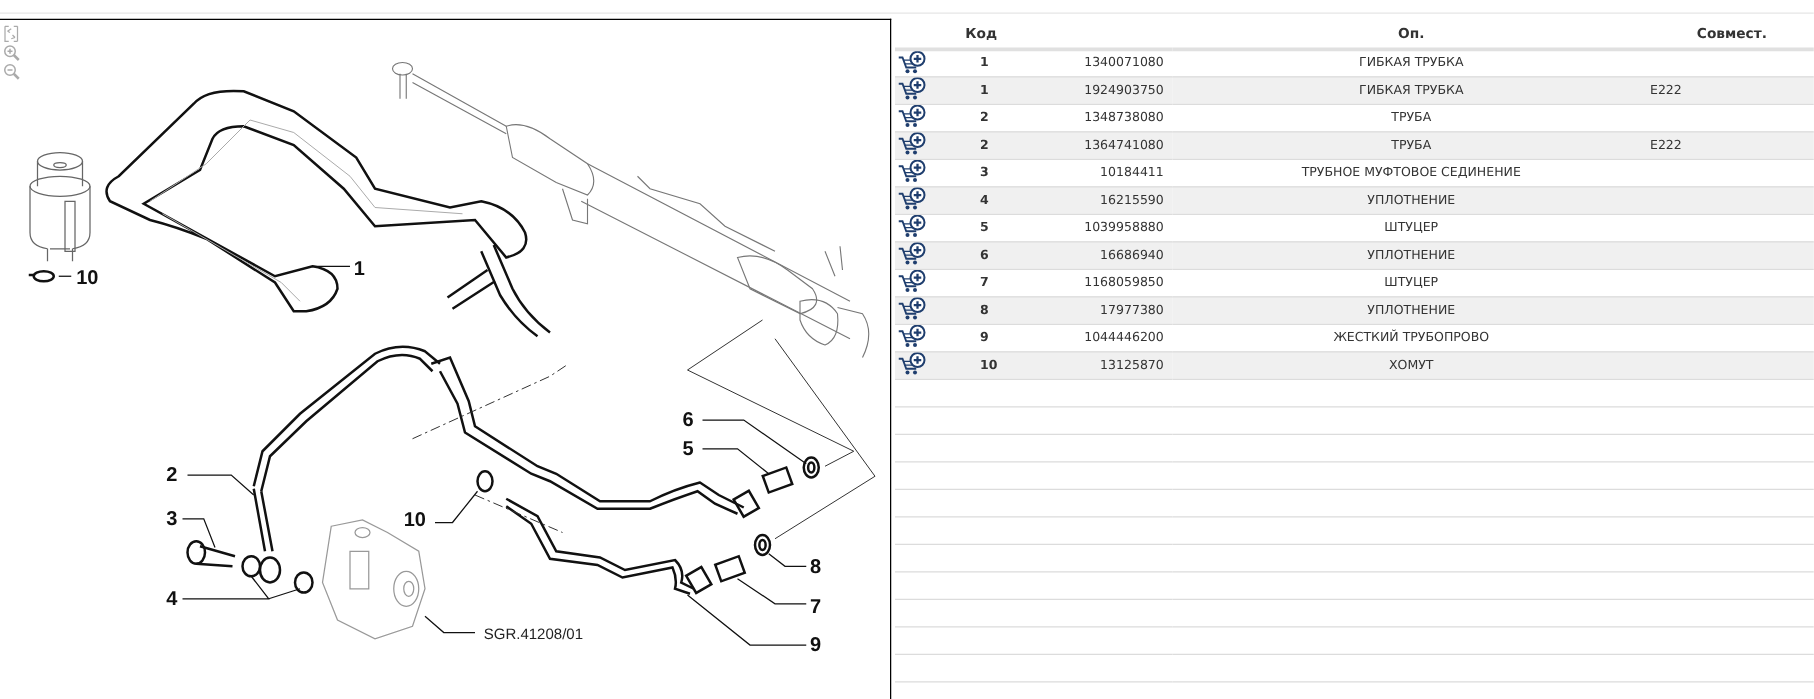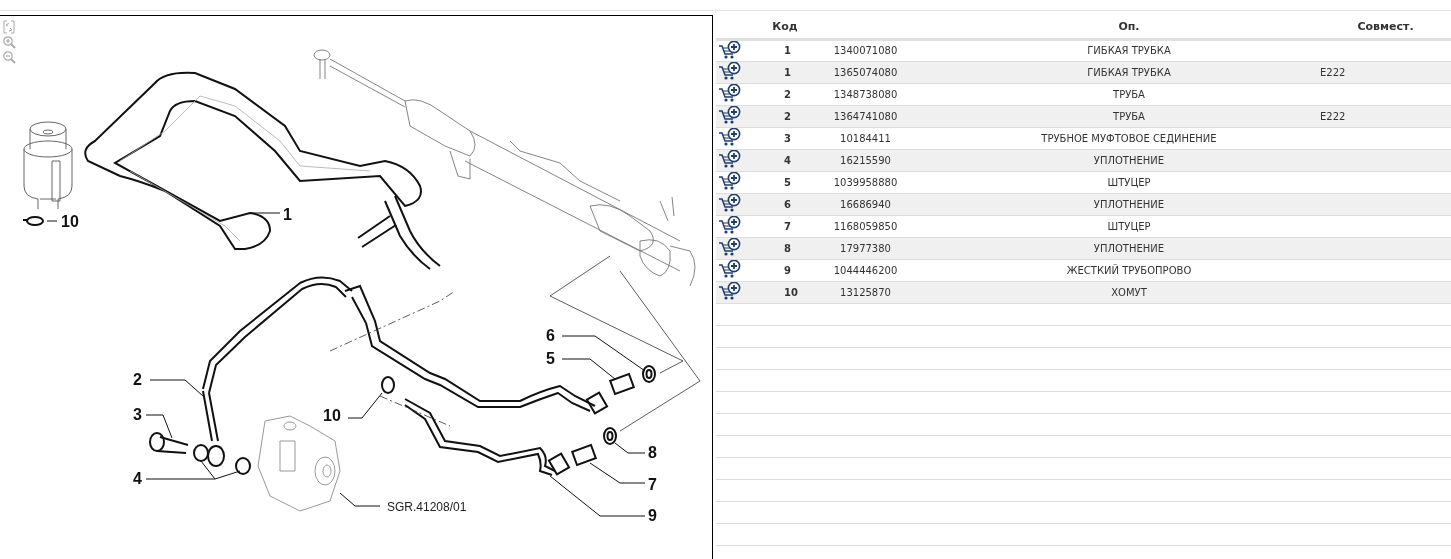--- a/index.html
+++ b/index.html
@@ -12,21 +12,21 @@
   .callout { font-family: "Liberation Sans", sans-serif; font-weight: bold; font-size: 16px; fill: #111; }
   .sgr { font-family: "Liberation Sans", sans-serif; font-size: 12px; fill: #222; }
 
   .parts-panel { position: absolute; left: 716px; top: 15px; width: 735px; height: 544px; }
   table.parts { border-collapse: collapse; width: 735px; font-size: 10px; color: #333; }
   table.parts th { font-family: "DejaVu Sans", sans-serif; font-weight: bold; font-size: 11px; color: #333; text-align: center; height: 24px; border-bottom: 3px solid #e0e0e0; padding: 0; }
   table.parts td { height: 22px; border-bottom: 1px solid #dcdcdc; padding: 0; white-space: nowrap; font-size: 10px; }
   table.parts tr.alt td { background: #f0f0f0; }
   .c-cart { width: 40px; padding-left: 2px !important; }
   .c-pos { width: 44px; text-align: left; font-weight: bold; color: #333; padding-left: 28px !important; }
-  .c-code { width: 138px; text-align: center; padding-right: 7px !important; }
+  .c-code { width: 138px; text-align: right; padding-right: 7px !important; }
   .c-desc { width: 382px; text-align: center; }
   .c-compat { }
   th.h-code { padding-left: 14px !important; }
   .cart-btn { display: inline-block; width: 24px; height: 20px; cursor: pointer; vertical-align: middle; }
   .empty-row td { height: 19.5px; border-bottom: 1px solid #dcdcdc; }
 </style>
 </head>
 <body>
 
 <div class="topstrip"></div>
@@ -214,21 +214,21 @@
       <svg class="cart-btn" viewBox="0 0 24 20">
         <path d="M1 5 H4 L7 13 H15" stroke="#1f3e6e" stroke-width="1.5" fill="none"></path>
         <path d="M5 7 H14 M6 10 H14" stroke="#1f3e6e" stroke-width="1" fill="none"></path>
         <circle cx="8" cy="16" r="1.6" fill="#1f3e6e"></circle>
         <circle cx="14" cy="16" r="1.6" fill="#1f3e6e"></circle>
         <circle cx="16" cy="6" r="5.6" fill="#fff" stroke="#1f3e6e" stroke-width="1.6"></circle>
         <path d="M13 6 H19 M16 3 V9" stroke="#1f3e6e" stroke-width="1.8"></path>
       </svg>
     </td>
     <td class="c-pos">1</td>
-    <td class="c-code">1365074080</td>
+    <td class="c-code">1924903750</td>
     <td class="c-desc">ГИБКАЯ ТРУБКА</td>
     <td class="c-compat">E222</td>
   </tr>
 
   <tr>
     <td class="c-cart">
       <svg class="cart-btn" viewBox="0 0 24 20">
         <path d="M1 5 H4 L7 13 H15" stroke="#1f3e6e" stroke-width="1.5" fill="none"></path>
         <path d="M5 7 H14 M6 10 H14" stroke="#1f3e6e" stroke-width="1" fill="none"></path>
         <circle cx="8" cy="16" r="1.6" fill="#1f3e6e"></circle>

